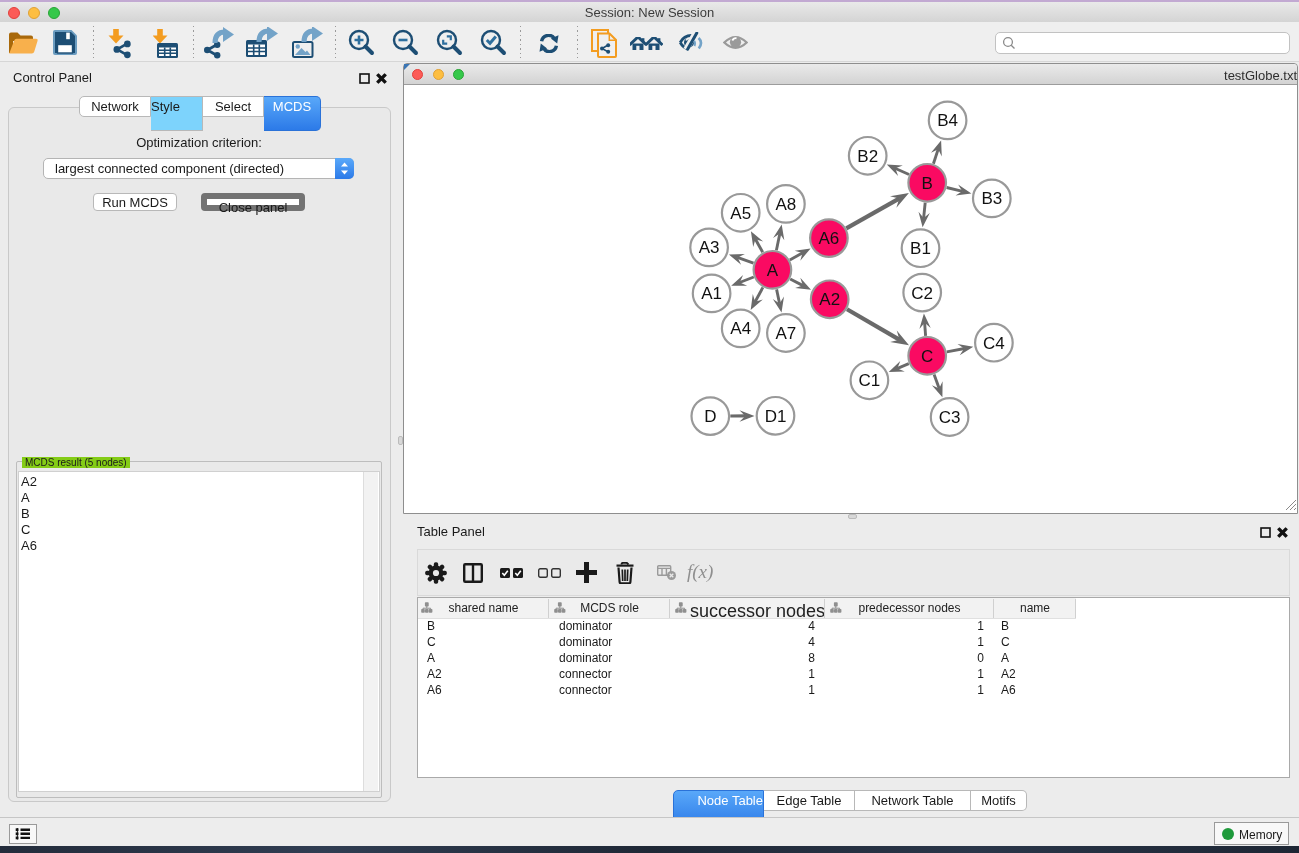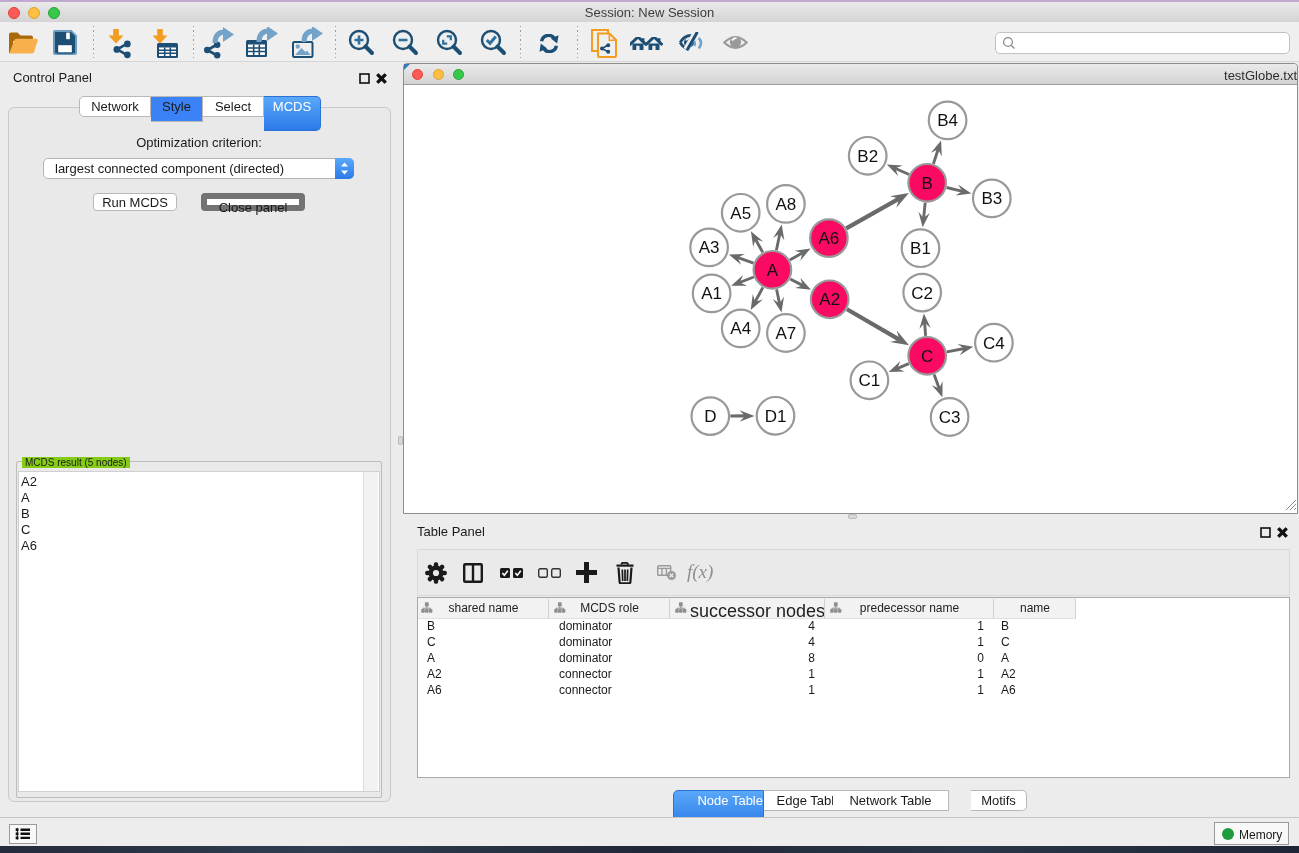--- a/index.html
+++ b/index.html
@@ -158,21 +158,21 @@
     <rect x="1" y="1" width="9" height="9" fill="none" stroke="#111" stroke-width="1.6"></rect>
   </svg>
 <svg style="position:absolute;left:376px;top:73px" width="11" height="11" viewBox="0 0 11 11">
     <g transform="translate(5.5,5.5)">
       <rect x="-6" y="-1.7" width="12" height="3.4" rx="0.5" transform="rotate(45)" fill="#111"></rect>
       <rect x="-6" y="-1.7" width="12" height="3.4" rx="0.5" transform="rotate(-45)" fill="#111"></rect>
     </g>
   </svg>
 <div class="abs" style="left:8px;top:107px;width:383px;height:695px;background:#e9e9e9;border:1px solid #c9c9c9;border-radius:6px"></div>
 <div class="abs" style="left:79px;top:96px;width:72px;height:21px;background:#fff;color:#1a1a1a;border:1px solid #b8b8b8;border-radius:5px 0 0 5px;text-align:center;line-height:20px;font-size:13px">Network</div>
-<div class="abs" style="left:151px;top:96px;width:52px;height:26px;background:#3b82f6;color:#1a1a1a;border:1px solid #b8b8b8;border-left:none;text-align:center;line-height:20px;font-size:13px">Style</div>
+<div class="abs" style="left:151px;top:96px;width:52px;height:35px;background:#7dd3fc;color:#1a1a1a;border:1px solid #b8b8b8;border-left:none;line-height:20px;font-size:13px">Style</div>
 <div class="abs" style="left:203px;top:96px;width:61px;height:21px;background:#fff;color:#1a1a1a;border:1px solid #b8b8b8;border-left:none;text-align:center;line-height:20px;font-size:13px">Select</div>
 <div class="abs" style="left:264px;top:96px;width:57px;height:35px;background:linear-gradient(#59a8f9,#2c7ae8);color:#fff;border:1px solid #2a72d8;border-left:none;border-radius:0 5px 5px 0;text-align:center;line-height:20px;font-size:13px">MCDS</div>
 <div class="abs" style="left:0;top:135px;width:398px;text-align:center;font-size:13px">Optimization criterion:</div>
 <div class="abs" style="left:43px;top:158px;width:311px;height:21px;background:#fff;border:1px solid #b4b4b4;border-radius:5px"></div>
 <div class="abs" style="left:55px;top:161px;font-size:13px">largest connected component (directed)</div>
 <div class="abs" style="left:335px;top:158px;width:19px;height:21px;background:linear-gradient(#5aa9fa,#2c7ae8);border-radius:0 5px 5px 0"></div>
 <svg class="abs" style="left:338px;top:161px" width="13" height="15" viewBox="0 0 13 15">
     <path d="M3,5.5 L6.5,1.5 L10,5.5 Z" fill="#fff"></path>
     <path d="M3,9.5 L6.5,13.5 L10,9.5 Z" fill="#fff"></path>
   </svg>
@@ -365,21 +365,21 @@
 <div class="abs" style="left:669px;top:599px;width:1px;height:19px;background:#d0d0d0"></div>
 <div class="abs" style="left:670px;top:601px;width:155px;text-align:right;font-size:18px;color:#222">successor nodes</div>
 <svg style="position:absolute;left:674.5px;top:602px" width="12" height="11" viewBox="0 0 12 11">
     <rect x="3.9" y="0.3" width="3.8" height="4.2" rx="0.8" fill="#8f8f8f"></rect>
     <path d="M5.8,4 V6.2 M2,6.2 H9.6 M2,6.2 V7.4 M9.6,6.2 V7.4" stroke="#8f8f8f" stroke-width="1" fill="none"></path>
     <rect x="0.2" y="7" width="3.6" height="3.8" rx="0.8" fill="#8f8f8f"></rect>
     <rect x="4" y="7" width="3.6" height="3.8" rx="0.8" fill="#8f8f8f"></rect>
     <rect x="7.8" y="7" width="3.6" height="3.8" rx="0.8" fill="#8f8f8f"></rect>
   </svg>
 <div class="abs" style="left:824px;top:599px;width:1px;height:19px;background:#d0d0d0"></div>
-<div class="abs" style="left:825px;top:601px;width:169px;text-align:center;font-size:12px;color:#222">predecessor name</div>
+<div class="abs" style="left:825px;top:601px;width:169px;text-align:center;font-size:12px;color:#222">predecessor nodes</div>
 <svg style="position:absolute;left:829.5px;top:602px" width="12" height="11" viewBox="0 0 12 11">
     <rect x="3.9" y="0.3" width="3.8" height="4.2" rx="0.8" fill="#8f8f8f"></rect>
     <path d="M5.8,4 V6.2 M2,6.2 H9.6 M2,6.2 V7.4 M9.6,6.2 V7.4" stroke="#8f8f8f" stroke-width="1" fill="none"></path>
     <rect x="0.2" y="7" width="3.6" height="3.8" rx="0.8" fill="#8f8f8f"></rect>
     <rect x="4" y="7" width="3.6" height="3.8" rx="0.8" fill="#8f8f8f"></rect>
     <rect x="7.8" y="7" width="3.6" height="3.8" rx="0.8" fill="#8f8f8f"></rect>
   </svg>
 <div class="abs" style="left:993px;top:599px;width:1px;height:19px;background:#d0d0d0"></div>
 <div class="abs" style="left:994px;top:601px;width:82px;text-align:center;font-size:12px;color:#222">name</div>
 <div class="abs" style="left:1075px;top:599px;width:1px;height:19px;background:#d0d0d0"></div>
@@ -403,21 +403,21 @@
 <div class="abs" style="left:670px;top:667px;width:145px;text-align:right;font-size:12px">1</div>
 <div class="abs" style="left:825px;top:667px;width:159px;text-align:right;font-size:12px">1</div>
 <div class="abs" style="left:1001px;top:667px;font-size:12px">A2</div>
 <div class="abs" style="left:427px;top:683px;font-size:12px">A6</div>
 <div class="abs" style="left:559px;top:683px;font-size:12px">connector</div>
 <div class="abs" style="left:670px;top:683px;width:145px;text-align:right;font-size:12px">1</div>
 <div class="abs" style="left:825px;top:683px;width:159px;text-align:right;font-size:12px">1</div>
 <div class="abs" style="left:1001px;top:683px;font-size:12px">A6</div>
 <div class="abs" style="left:673px;top:790px;width:91px;height:38px;background:linear-gradient(#59a8f9,#2c7ae8);color:#fff;border:1px solid #2a72d8;border-radius:5px 0 0 5px;text-align:right;line-height:20px;font-size:13px">Node Table</div>
 <div class="abs" style="left:764px;top:790px;width:91px;height:21px;background:#fff;color:#1a1a1a;border:1px solid #b8b8b8;border-left:none;text-align:center;line-height:20px;font-size:13px">Edge Table</div>
-<div class="abs" style="left:833px;top:790px;width:116px;height:21px;background:#fff;color:#1a1a1a;border:1px solid #b8b8b8;border-left:none;text-align:center;line-height:20px;font-size:13px">Network Table</div>
+<div class="abs" style="left:855px;top:790px;width:116px;height:21px;background:#fff;color:#1a1a1a;border:1px solid #b8b8b8;border-left:none;text-align:center;line-height:20px;font-size:13px">Network Table</div>
 <div class="abs" style="left:971px;top:790px;width:56px;height:21px;background:#fff;color:#1a1a1a;border:1px solid #b8b8b8;border-left:none;border-radius:0 5px 5px 0;text-align:center;line-height:20px;font-size:13px">Motifs</div>
 <div class="abs" style="left:0;top:817px;width:1299px;height:29px;background:#ededed;border-top:1px solid #c6c6c6"></div>
 <div class="abs" style="left:9px;top:824px;width:28px;height:20px;background:#f8f8f8;border:1px solid #9a9a9a"></div>
 <svg class="abs" style="left:15px;top:828px" width="16" height="12" viewBox="0 0 16 12">
     <rect x="0.7" y="0.3" width="2.8" height="2.8" fill="#111"></rect>
     <rect x="0.7" y="4.4" width="2.8" height="2.8" fill="#111"></rect>
     <rect x="0.7" y="8.5" width="2.8" height="2.8" fill="#111"></rect>
     <rect x="2" y="0" width="0.8" height="11.5" fill="#111"></rect>
     <path d="M5.5,1.7 H15 M5.5,5.8 H15 M5.5,9.9 H15" stroke="#111" stroke-width="2.4"></path>
   </svg>

